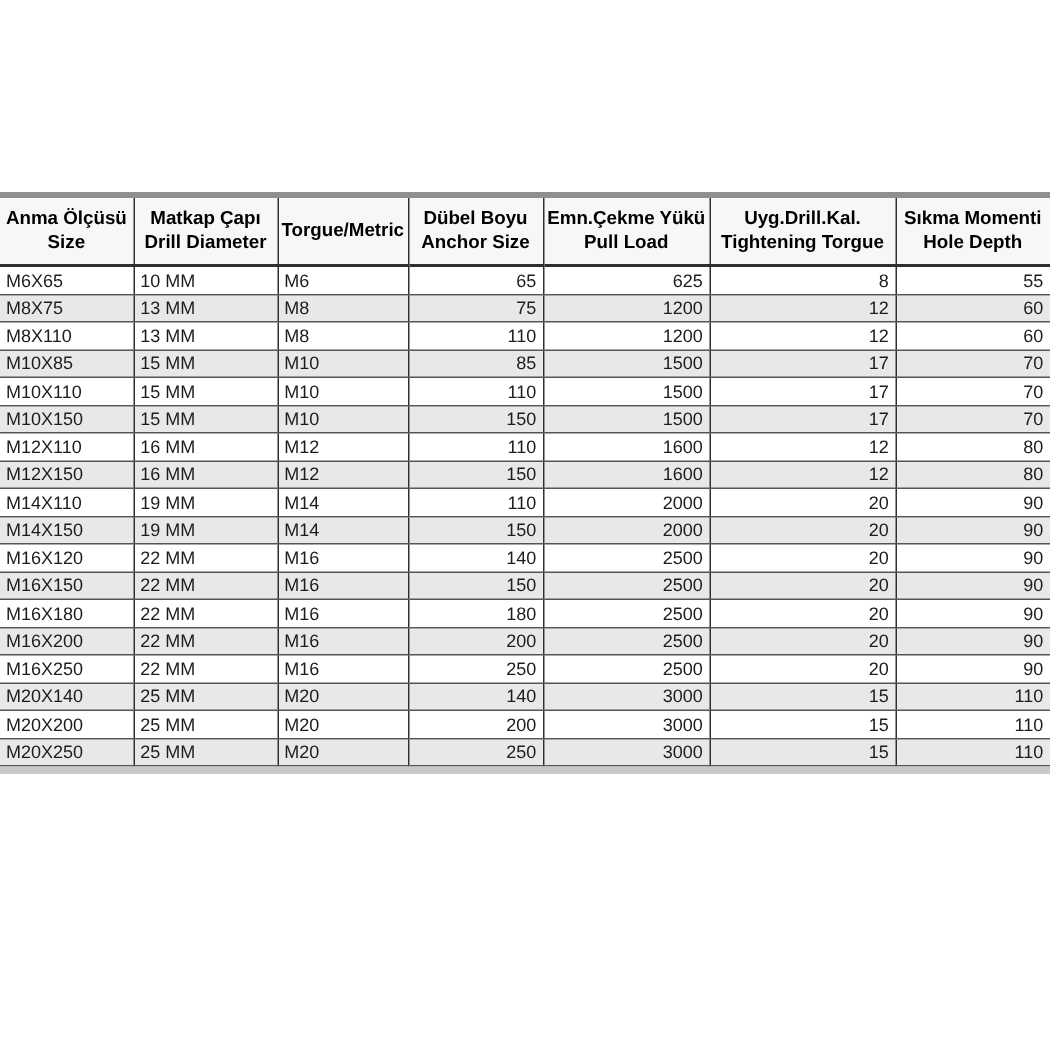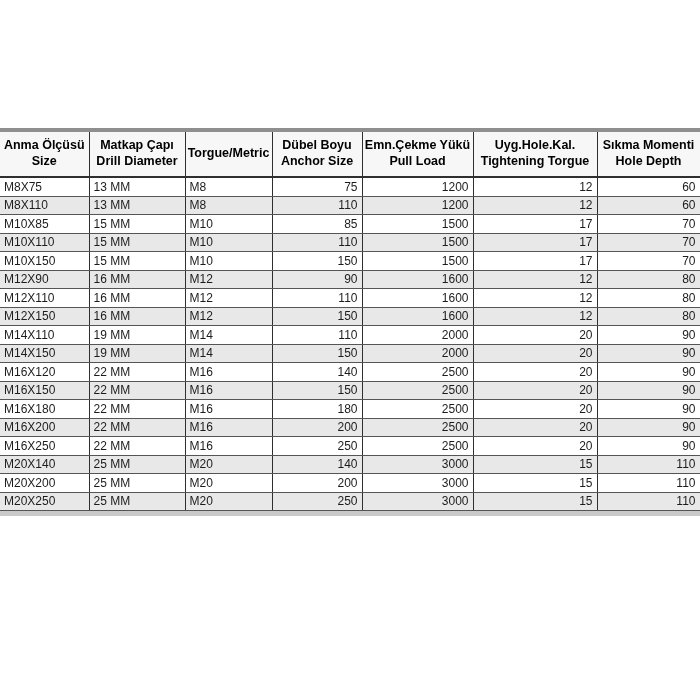--- a/index.html
+++ b/index.html
@@ -102,30 +102,39 @@
             </th>
             <th>
               <span class="hdr-line">Dübel Boyu</span>
               <span class="hdr-line">Anchor Size</span>
             </th>
             <th>
               <span class="hdr-line">Emn.Çekme Yükü</span>
               <span class="hdr-line">Pull Load</span>
             </th>
             <th>
-              <span class="hdr-line">Uyg.Hole.Kal.</span>
+              <span class="hdr-line">Uyg.Drill.Kal.</span>
               <span class="hdr-line">Tightening Torgue</span>
             </th>
             <th>
               <span class="hdr-line">Sıkma Momenti</span>
               <span class="hdr-line">Hole Depth</span>
             </th>
           </tr>
         </thead>
       <tbody>
+          <tr>
+            <td class="al">M6X65</td>
+            <td class="al">10 MM</td>
+            <td class="al">M6</td>
+            <td class="ar">65</td>
+            <td class="ar">625</td>
+            <td class="ar">8</td>
+            <td class="ar">55</td>
+          </tr>
           <tr>
             <td class="al">M8X75</td>
             <td class="al">13 MM</td>
             <td class="al">M8</td>
             <td class="ar">75</td>
             <td class="ar">1200</td>
             <td class="ar">12</td>
             <td class="ar">60</td>
           </tr>
           <tr>
@@ -158,29 +167,20 @@
           <tr>
             <td class="al">M10X150</td>
             <td class="al">15 MM</td>
             <td class="al">M10</td>
             <td class="ar">150</td>
             <td class="ar">1500</td>
             <td class="ar">17</td>
             <td class="ar">70</td>
           </tr>
           <tr>
-            <td class="al">M12X90</td>
-            <td class="al">16 MM</td>
-            <td class="al">M12</td>
-            <td class="ar">90</td>
-            <td class="ar">1600</td>
-            <td class="ar">12</td>
-            <td class="ar">80</td>
-          </tr>
-          <tr>
             <td class="al">M12X110</td>
             <td class="al">16 MM</td>
             <td class="al">M12</td>
             <td class="ar">110</td>
             <td class="ar">1600</td>
             <td class="ar">12</td>
             <td class="ar">80</td>
           </tr>
           <tr>
             <td class="al">M12X150</td>

